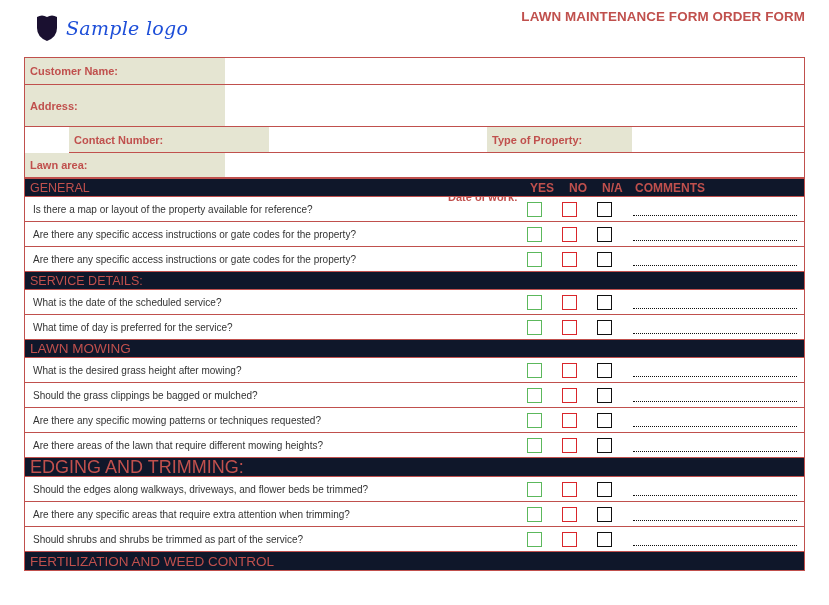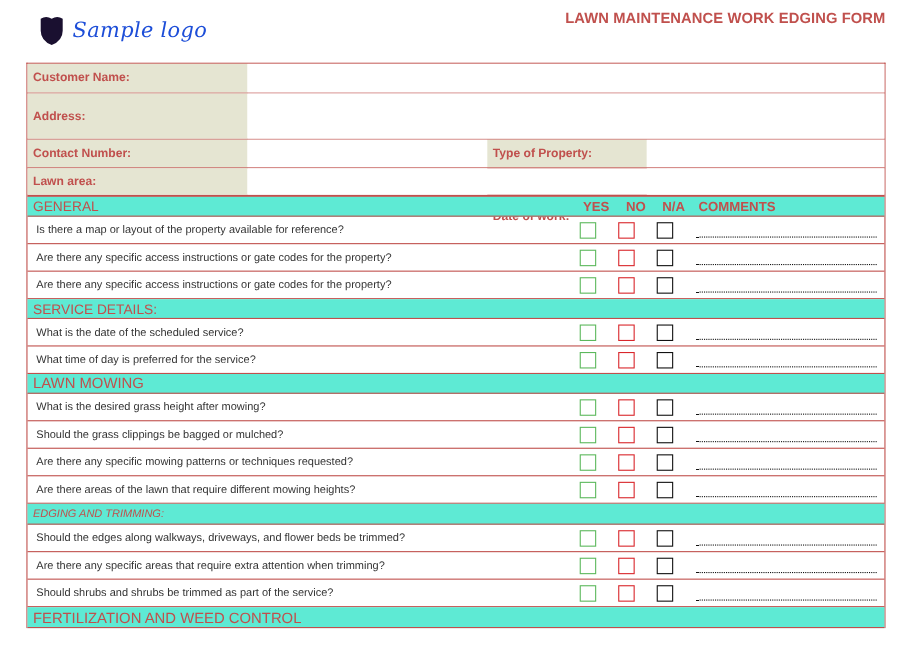--- a/index.html
+++ b/index.html
@@ -5,55 +5,55 @@
   html, body { margin: 0; padding: 0; background: #ffffff; }
   body { width: 829px; height: 605px; overflow: hidden; position: relative; font-family: "Liberation Sans", sans-serif; }
   .logo { position: absolute; left: 36px; top: 14px; display: flex; align-items: center; }
   .logo svg { display: block; }
   .logo-text { font-family: "DejaVu Serif", serif; font-style: italic; color: #1d4ed8; font-size: 19px; margin-left: 8px; letter-spacing: 0.3px; }
   .form-title { position: absolute; right: 24px; top: 9px; color: #c0504d; font-weight: bold; font-size: 13.4px; letter-spacing: 0.1px; }
   .form { position: absolute; left: 24px; top: 57px; width: 781px; border-left: 1.5px solid #c0504d; border-right: 1.5px solid #c0504d; border-top: 1.5px solid #c0504d; box-sizing: border-box; }
   .info-row { display: flex; border-bottom: 1.5px solid #c0504d; box-sizing: border-box; }
   .info-label { background: #e5e5d2; color: #c0504d; font-weight: bold; font-size: 11px; display: flex; align-items: center; padding-left: 5px; box-sizing: border-box; }
   .info-value { background: #fff; }
-  .section { background: #5eead4; color: #c0504d; font-size: 12.5px; display: flex; align-items: center; padding-left: 5px; box-sizing: border-box; border-bottom: 1.5px solid #c0504d; position: relative; }
+  .section { background: #0f172a; color: #c0504d; font-size: 12.5px; display: flex; align-items: center; padding-left: 5px; box-sizing: border-box; border-bottom: 1.5px solid #c0504d; position: relative; }
   .col-heads { position: absolute; top: 0; bottom: 0; display: flex; align-items: center; font-weight: bold; font-size: 12px; color: #c0504d; }
   .col-heads span { position: absolute; white-space: nowrap; }
   .q-row { height: 25px; position: relative; border-bottom: 1.5px solid #c0504d; box-sizing: border-box; display: flex; align-items: center; }
   .q-text { padding-left: 8px; font-size: 10px; color: #333; white-space: nowrap; text-align: right; }
   .cb { position: absolute; top: 5px; width: 15px; height: 15px; box-sizing: border-box; background: #fff; }
   .cb.yes { left: 502px; border: 1.3px solid #5cb85c; }
   .cb.no { left: 537px; border: 1.3px solid #d9262b; }
   .cb.na { left: 572px; border: 1.3px solid #111; }
   .comment-line { position: absolute; left: 608px; width: 164px; bottom: 5px; border-bottom: 1.5px dotted #111; height: 0; }
 </style>
 </head>
 <body>
 
 <div class="logo">
   <svg width="22" height="28" viewBox="0 0 22 28">
     <path d="M1 3 Q6 0 11 3 Q16 0 21 3 L21 14 Q21 23 11 27 Q1 23 1 14 Z" fill="#1a1030"></path>
   </svg>
   <span class="logo-text">Sample logo</span>
 </div>
-<div class="form-title">LAWN MAINTENANCE WORK EDGING FORM</div>
+<div class="form-title">LAWN MAINTENANCE FORM ORDER FORM</div>
 
 <div class="form">
 
   <div class="info-row" style="height:27px;">
     <div class="info-label" style="width:200px;">Customer Name:</div>
     <div class="info-value" style="flex:1;"></div>
   </div>
 
   <div class="info-row" style="height:42px;">
     <div class="info-label" style="width:200px;">Address:</div>
     <div class="info-value" style="flex:1;"></div>
   </div>
 
-  <div class="info-row" style="height:26px;">
+  <div class="info-row" style="height:26px;margin-left:44px;">
     <div class="info-label" style="width:200px;">Contact Number:</div>
     <div class="info-value" style="width:218px;"></div>
     <div class="info-label" style="width:145px;">Type of Property:</div>
     <div class="info-value" style="flex:1;"></div>
   </div>
 
   <div class="info-row" style="height:26px; border-bottom-width:2.5px;">
     <div class="info-label" style="width:200px;">Lawn area:</div>
     <div class="info-value" style="width:218px;"></div>
     <div class="info-label" style="width:145px;margin-top:44px;">Date of work:</div>
@@ -134,21 +134,21 @@
     <span class="comment-line"></span>
   </div>
   <div class="q-row">
     <span class="q-text">Are there areas of the lawn that require different mowing heights?</span>
     <span class="cb yes"></span>
     <span class="cb no"></span>
     <span class="cb na"></span>
     <span class="comment-line"></span>
   </div>
 
-  <div class="section" style="height:19px; font-size:10px;font-style:italic;">
+  <div class="section" style="height:19px; font-size:18px;">
     <span>EDGING AND TRIMMING:</span>
   </div>
   <div class="q-row">
     <span class="q-text">Should the edges along walkways, driveways, and flower beds be trimmed?</span>
     <span class="cb yes"></span>
     <span class="cb no"></span>
     <span class="cb na"></span>
     <span class="comment-line"></span>
   </div>
   <div class="q-row">

